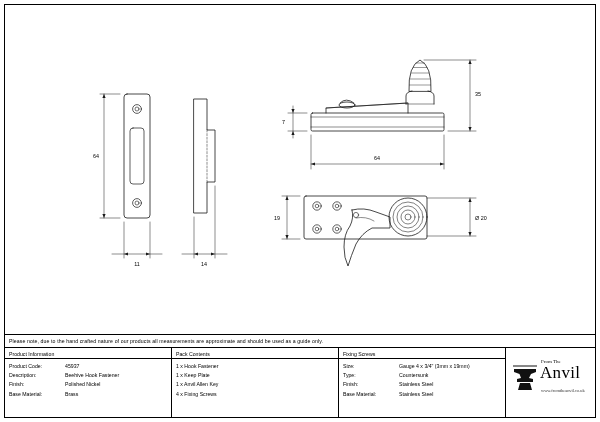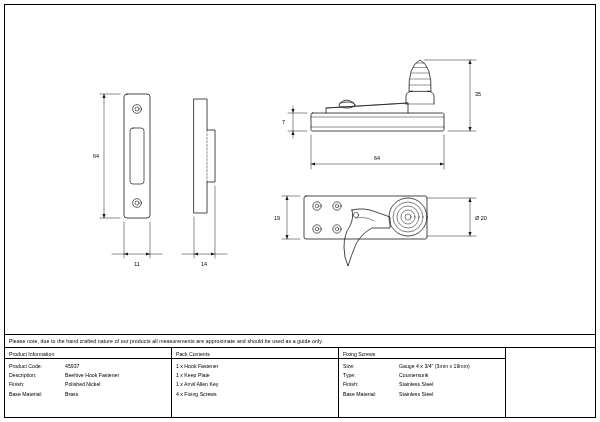--- a/index.html
+++ b/index.html
@@ -378,15 +378,33 @@
           <span class="k">Finish:</span>
           <span class="v">Stainless Steel</span>
         </div>
         <div class="row">
           <span class="k">Base Material:</span>
           <span class="v">Stainless Steel</span>
         </div>
       </div>
     </div>
 
+    <div class="col c4">
+      <div class="logo">
+        <div class="logo-inner">
+          <svg class="logo-mark" viewBox="0 0 56 68">
+            <g fill="#111" stroke="none">
+              <path d="M6 20 L50 20 L50 26 L40 30 L36 38 L44 40 L44 46 L12 46 L12 40 L20 38 L17 30 L6 26 Z"></path>
+              <path d="M18 48 L38 48 L42 62 L14 62 Z"></path>
+            </g>
+            <g fill="none" stroke="#111" stroke-width="2">
+              <path d="M4 14 L52 14"></path>
+            </g>
+          </svg>
+          <div class="logo-from">From The</div>
+          <div class="logo-anvil">Anvil</div>
+          <div class="logo-url">www.fromtheanvil.co.uk</div>
+        </div>
+      </div>
+    </div>
 
   </div>
 </div>
 
 </body></html>

